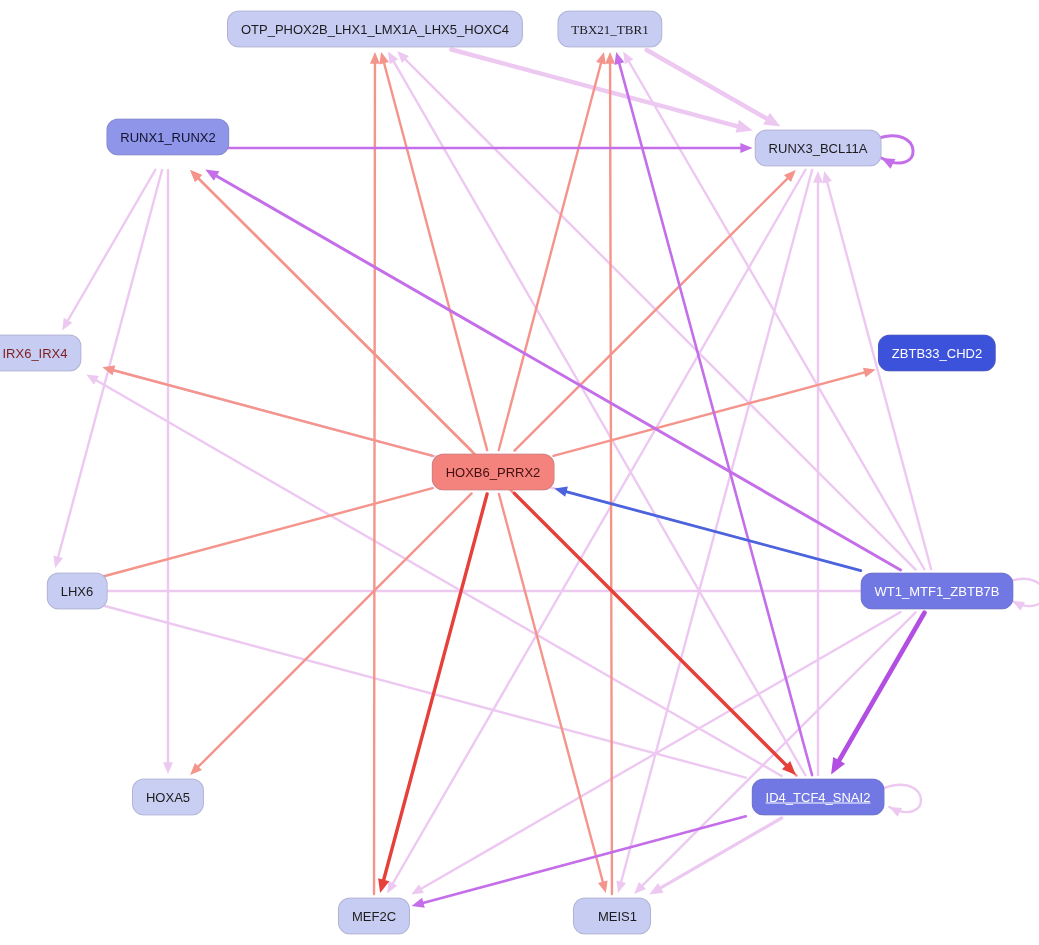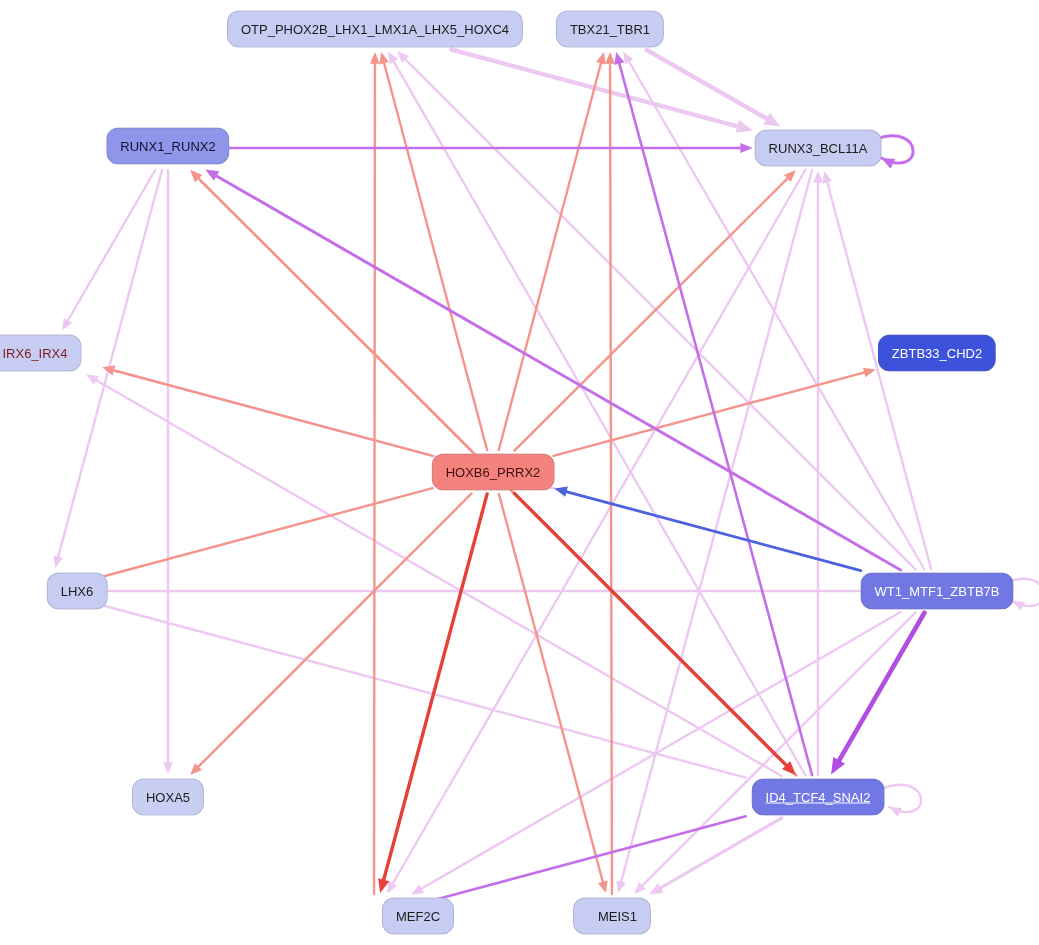--- a/index.html
+++ b/index.html
@@ -195,26 +195,26 @@
         <line x1="514.4142135623731" y1="493.4142135623731" x2="788.0722207921409" y2="767.0722207921409" stroke="#e6403a" stroke-width="3.4" stroke-linecap="round"></line>
         <polygon points="795.8786796564403,774.8786796564403 782.0222151723087,769.2189969798233 790.2189969798233,761.0222151723087" fill="#e6403a"></polygon>
       </g>
       <g>
         <line x1="860.8181815910388" y1="570.5819000210216" x2="564.0840923946067" y2="491.05181755621214" stroke="#4b63dd" stroke-width="2.8" stroke-linecap="round"></line>
         <polygon points="554.347727613442,488.4422963648639 567.8881822153556,486.59260634393775 565.14818496444,496.81578936416065" fill="#4b63dd"></polygon>
       </g>
     </svg>
   <div id="node-layer">
       <div class="node" style="left: 375px; top: 29px; background: rgb(199, 204, 242); color: rgb(28, 28, 28);">OTP_PHOX2B_LHX1_LMX1A_LHX5_HOXC4</div>
-      <div class="node" style="left: 610px; top: 29px; background: rgb(199, 204, 242); color: rgb(28, 28, 28);">TBX21_TBR1</div>
-      <div class="node" style="left: 168px; top: 146px; background: rgb(143, 149, 232); color: rgb(18, 18, 46);">RUNX1_RUNX2</div>
+      <div class="node" style="left: 610px; top: 29px; background: rgb(199, 204, 242); color: rgb(28, 28, 28); font-family: Liberation Serif, serif;">TBX21_TBR1</div>
+      <div class="node" style="left: 168px; top: 137px; background: rgb(143, 149, 232); color: rgb(18, 18, 46);">RUNX1_RUNX2</div>
       <div class="node" style="left: 818px; top: 148px; background: rgb(199, 204, 242); color: rgb(28, 28, 28);">RUNX3_BCL11A</div>
       <div class="node" style="left: 35px; top: 353px; background: rgb(199, 204, 242); color: #7f1d1d;">IRX6_IRX4</div>
       <div class="node" style="left: 937px; top: 353px; background: rgb(61, 82, 218); color: rgb(255, 255, 255); text-align: right;">ZBTB33_CHD2</div>
       <div class="node" style="left: 493px; top: 472px; background: rgb(245, 131, 125); color: rgb(66, 16, 16);">HOXB6_PRRX2</div>
       <div class="node" style="left: 49px; top: 591px; background: rgb(199, 204, 242); color: rgb(28, 28, 28); margin-left: 28px;">LHX6</div>
       <div class="node" style="left: 937px; top: 591px; background: rgb(113, 119, 227); color: rgb(255, 255, 255);">WT1_MTF1_ZBTB7B</div>
       <div class="node" style="left: 168px; top: 797px; background: rgb(201, 206, 243); color: rgb(28, 28, 28);">HOXA5</div>
       <div class="node" style="left: 818px; top: 797px; background: rgb(113, 119, 227); color: rgb(255, 255, 255); text-decoration: underline;">ID4_TCF4_SNAI2</div>
-      <div class="node" style="left: 374px; top: 916px; background: rgb(199, 204, 242); color: rgb(28, 28, 28); margin-left: 44px;">MEF2C</div>
+      <div class="node" style="left: 374px; top: 916px; background: rgb(199, 204, 242); color: rgb(28, 28, 28);">MEF2C</div>
       <div class="node" style="left: 612px; top: 916px; background: rgb(199, 204, 242); color: rgb(28, 28, 28); padding-left: 24px;">MEIS1</div>
     </div>
 </div>
 
 </body></html>

